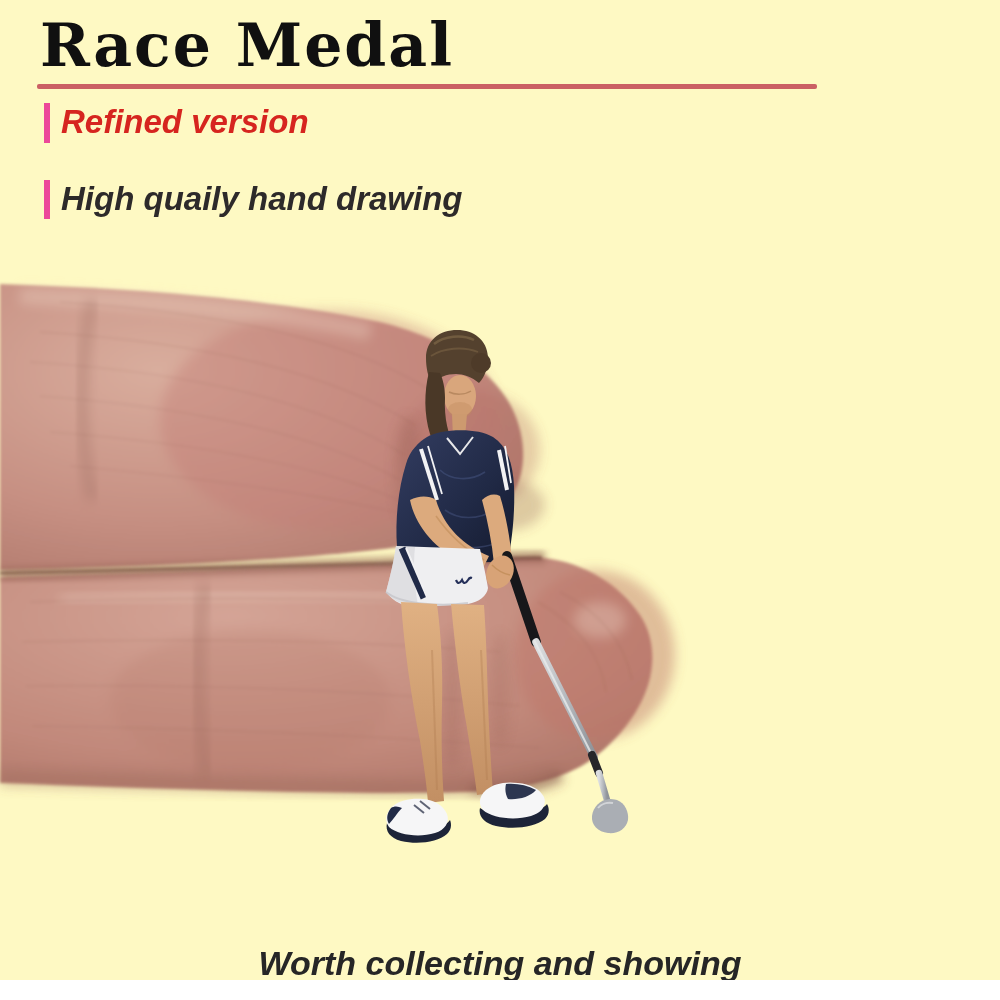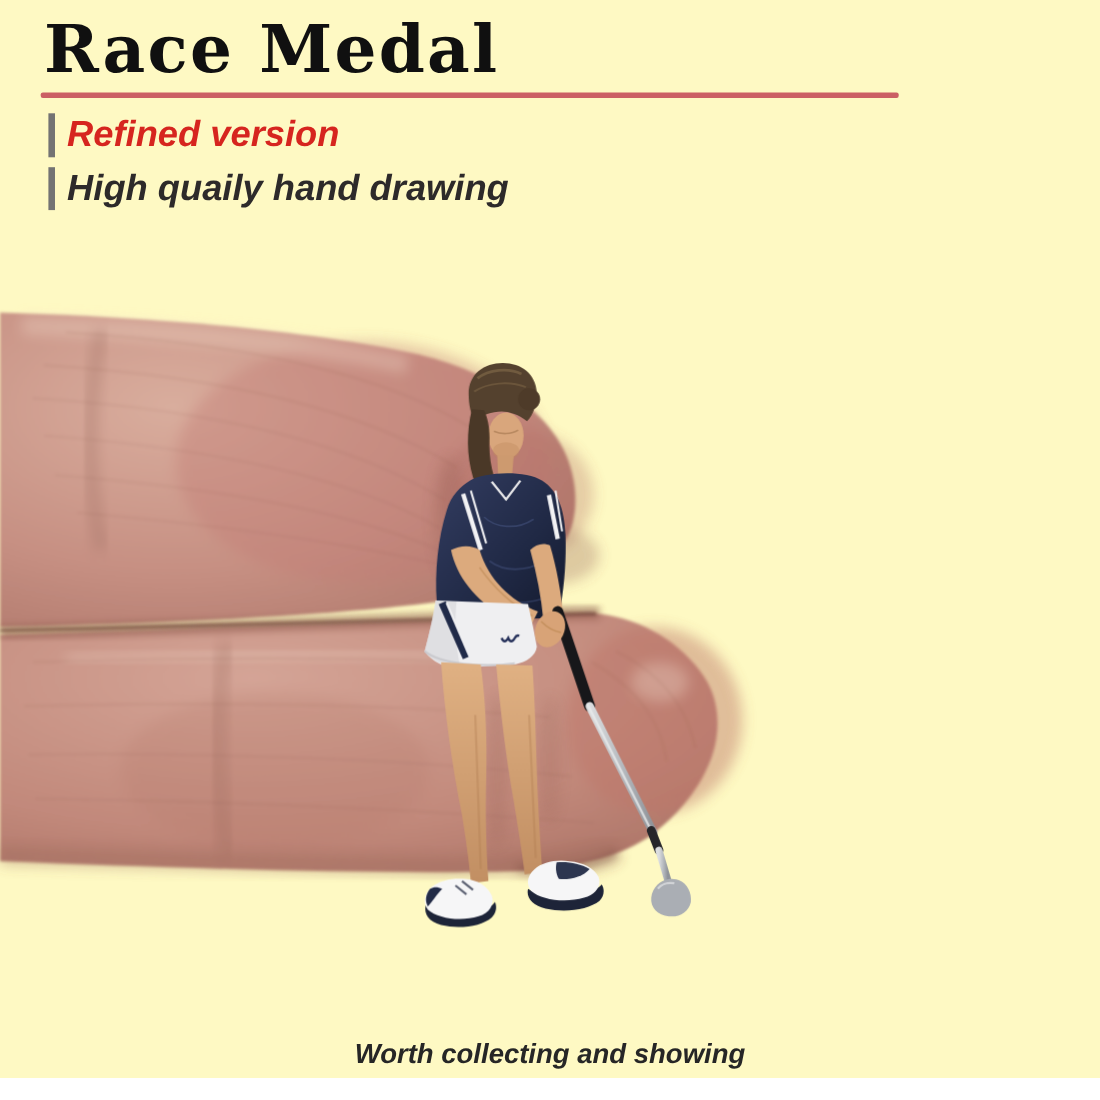--- a/index.html
+++ b/index.html
@@ -5,26 +5,26 @@
   html,body{margin:0;padding:0;background:#ffffff;}
   .page{position:relative;width:1000px;height:980px;background:#fef9c3;overflow:hidden;
         font-family:"Liberation Sans",sans-serif;}
   .scene{position:absolute;left:0;top:0;width:1000px;height:1000px;}
   .header{position:absolute;left:40px;top:12px;display:flex;align-items:baseline;gap:36px;z-index:2;}
   .title{font-family:"DejaVu Serif",serif;font-weight:bold;font-size:60px;letter-spacing:2px;
          color:#101010;margin:0;line-height:1.1;}
   .subtitle{font-size:39px;color:#2b2b2b;font-weight:400;}
   .divider{position:absolute;left:37px;top:84px;width:780px;height:5px;border-radius:2px;z-index:2;}
   .features{position:absolute;left:44px;top:103px;display:flex;flex-direction:column;gap:9px;z-index:2;}
-  .feature{border-left:6px solid #737373;padding:1px 0 3px 11px;font-style:italic;
+  .feature{border-left:6px solid #ec4899;padding:1px 0 3px 11px;font-style:italic;
            font-size:33px;line-height:1.08;}
   .feature.f1{font-weight:700;}
   .feature.f2{font-weight:600;}
   .caption{position:absolute;left:0;top:944px;width:1000px;text-align:center;font-style:italic;
-           font-weight:700;font-size:25px;z-index:2;}
+           font-weight:700;font-size:34px;z-index:2;}
 </style>
 </head>
 <body>
 
 <div class="page">
 
   <svg class="scene" viewBox="0 0 1000 1000" xmlns="http://www.w3.org/2000/svg">
     <defs>
       <radialGradient id="gradUF" cx="30%" cy="30%" r="95%">
         <stop offset="0%" stop-color="#d9ad9d"></stop>
@@ -224,17 +224,17 @@
     </g>
   </svg>
 
   <div class="header">
     <h1 class="title">Race Medal</h1>
   </div>
   <div class="divider" style="background-color: rgb(203, 96, 100);"></div>
 
   <div class="features">
     <div class="feature f1" style="color: rgb(214, 37, 31);">Refined version</div>
-    <div class="feature f2" style="color: rgb(45, 42, 42);">High quaily hand drawing</div>
+    <div class="feature f2" style="color: rgb(45, 42, 42); margin-top: 28px;">High quaily hand drawing</div>
   </div>
 
   <div class="caption" style="color: rgb(38, 38, 38);">Worth collecting and showing</div>
 </div>
 
 </body></html>

